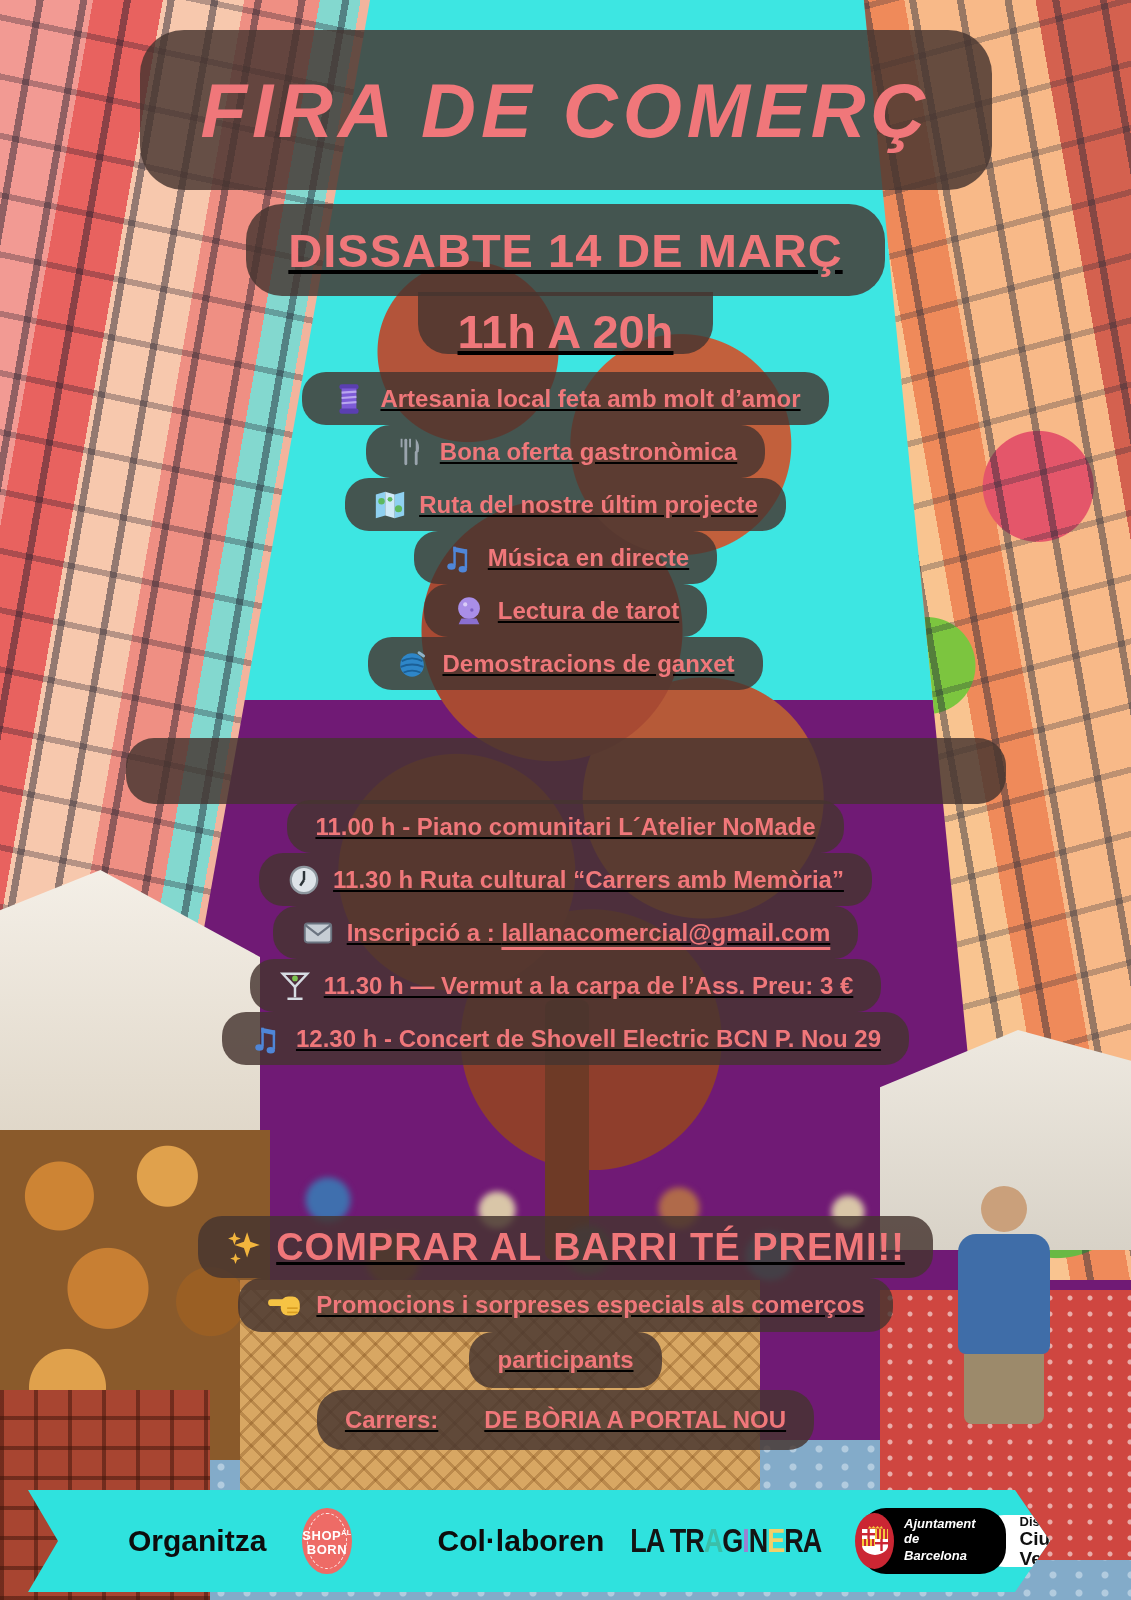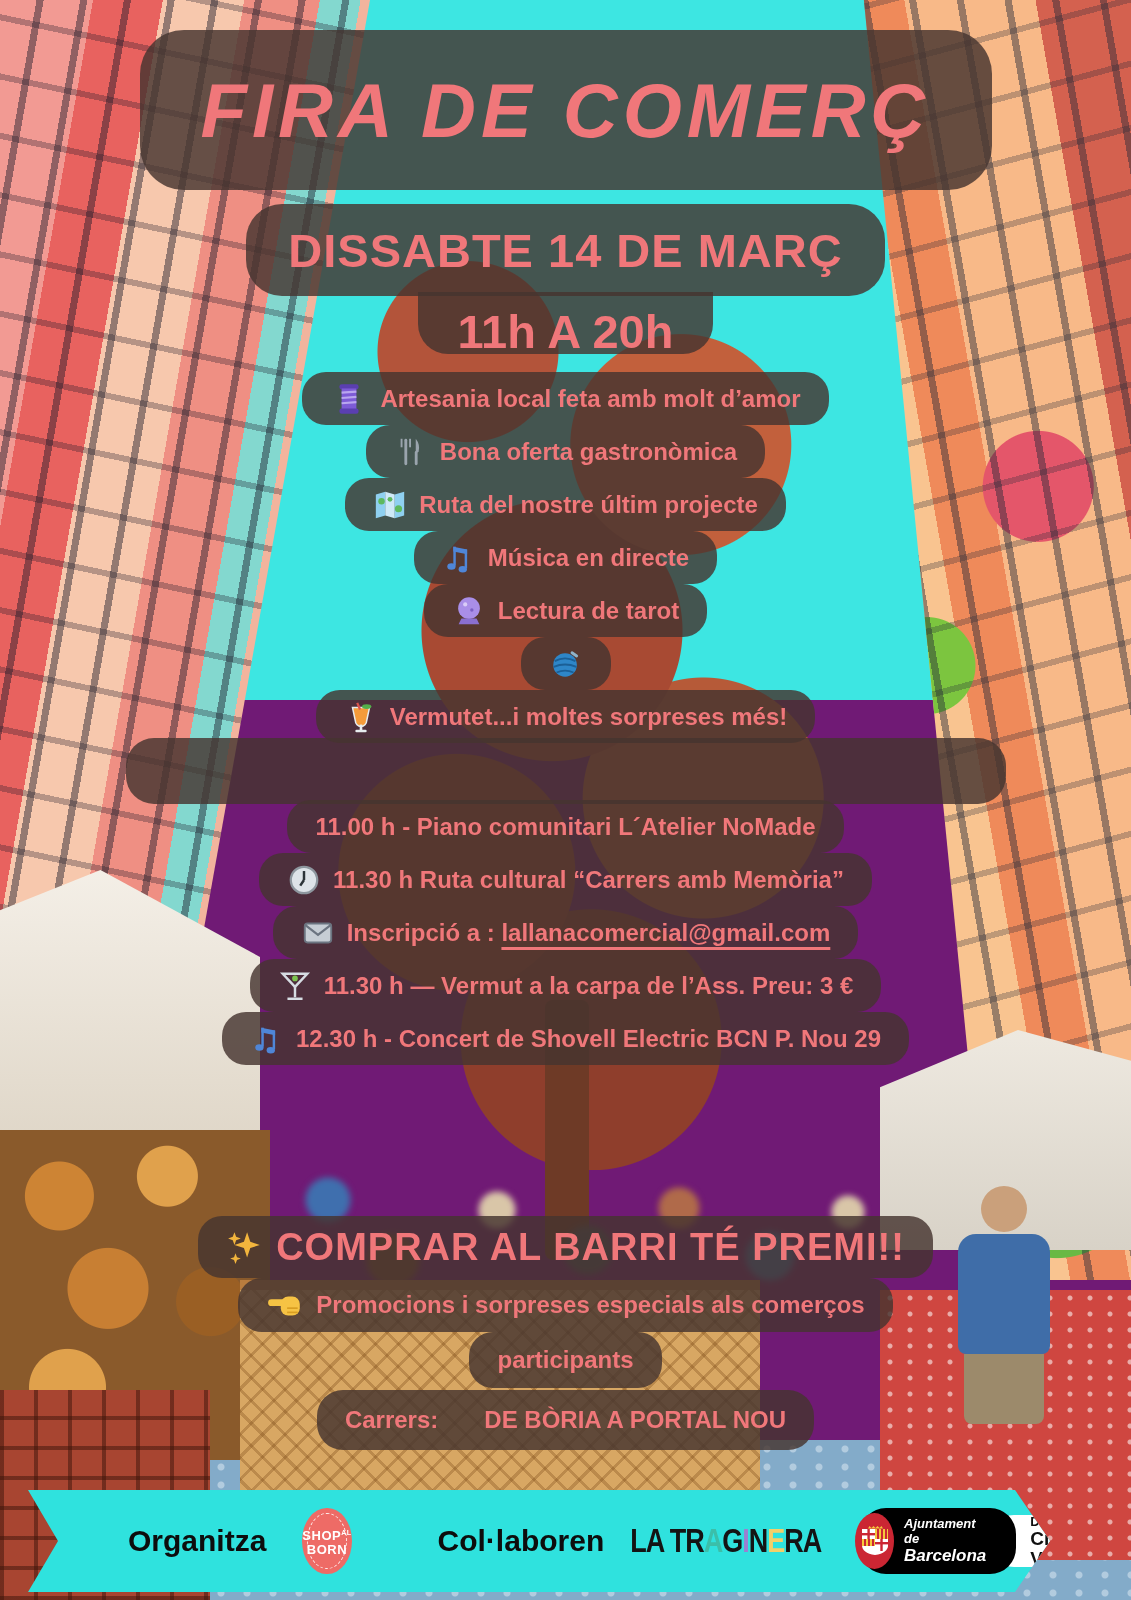--- a/index.html
+++ b/index.html
@@ -89,21 +89,21 @@
   
   .title-panel{
     position:absolute;left:50%;top:30px;transform:translateX(-50%);z-index:10;
     width:852px;height:160px;border-radius:44px;background:var(--panel-dark,rgba(70,52,47,.82));
     display:flex;align-items:center;justify-content:center;
   }
   .title-panel h1{
     margin:0;font-size:76px;font-weight:bold;font-style:italic;letter-spacing:5px;
     color:var(--accent-coral,#f0777a);white-space:nowrap;
   }
-  .sec{position:absolute;left:0;width:1131px;z-index:10;}
+  .sec{position:absolute;left:0;width:1131px;z-index:10;text-decoration:underline;}
   .line{display:flex;justify-content:center;height:53px;align-items:stretch;}
   .blob{
     display:inline-flex;align-items:center;gap:12px;padding:0 28px;border-radius:24px;
     background:var(--panel-dark,rgba(70,52,47,.82));
   }
   .t{font-weight:bold;font-size:24px;color:var(--accent-coral,#f0777a);white-space:nowrap;}
   .date-blob{border-radius:36px;padding:0 42px;height:92px;}
   .date-blob .t{font-size:47px;letter-spacing:1px;}
   .time-blob{border-radius:0 0 30px 30px;padding:0 40px;height:62px;margin-top:-4px;}
   .time-blob .t{font-size:47px;margin-top:17px;}
@@ -135,21 +135,21 @@
   .col-label{margin-left:86px;}
   .traginera{margin-left:26px;font-weight:bold;font-size:27px;letter-spacing:-1px;transform:scaleY(1.25);
     white-space:nowrap;color:#141414;}
   .lt-teal{color:#3bbfa9;} .lt-purple{color:#9b7fd0;} .lt-yellow{color:#f3d06a;}
   .aj{display:flex;align-items:center;margin-left:34px;}
   .aj-circle{width:56px;height:56px;border-radius:50%;background:#cb2633;z-index:3;
     display:flex;align-items:center;justify-content:center;}
   .aj-black{height:66px;background:#000;color:#fff;border-radius:26px;z-index:2;
     margin-left:-34px;padding:0 30px 0 44px;display:flex;flex-direction:column;justify-content:center;font-style:italic;}
   .aj-black .l1{font-size:13px;font-weight:bold;line-height:15px;}
-  .aj-black .l2{font-size:17px;font-weight:bold;line-height:20px;}
+  .aj-black .l2{font-size:13px;font-weight:bold;line-height:20px;}
   .aj-white{height:52px;background:#fff;color:#101010;border-radius:26px;z-index:1;
     margin-left:-28px;padding:0 24px 0 42px;display:flex;flex-direction:column;justify-content:center;}
   .aj-white .l1{font-size:13px;font-weight:bold;line-height:15px;}
   .aj-white .l2{font-size:19px;font-weight:bold;line-height:20px;}
 </style>
 </head>
 <body>
 
 <div class="poster">
 
@@ -268,35 +268,24 @@
       <span class="blob">
         <svg class="ic small" viewBox="0 0 36 36">
           <circle cx="17" cy="19" r="12.5" fill="#2e86c8"></circle>
           <g stroke="#1b5f96" stroke-width="2" fill="none">
             <path d="M6 15 q11 -6 22 0"></path>
               <path d="M5 21 q12 -5 24 0"></path>
               <path d="M8 27 q9 -4 18 0"></path>
           </g>
           <rect x="24" y="4" width="9" height="3" rx="1.5" transform="rotate(35 24 4)" fill="#8fb3c9"></rect>
         </svg>
-      </span>
-    </div>
-
-    <div class="line">
-      <span class="blob">
-        <svg class="ic small" viewBox="0 0 36 36">
-          <path d="M9 8 h18 l-3 14 a6 6 0 0 1 -12 0 z" fill="#f49b3a" stroke="#e7ecef" stroke-width="1.6"></path>
-          <ellipse cx="24" cy="7" rx="5" ry="2.6" fill="#53b04a"></ellipse>
-          <line x1="14" y1="3" x2="17" y2="10" stroke="#d9534f" stroke-width="2.4"></line>
-          <rect x="16.6" y="26" width="2.8" height="6" fill="#e7ecef"></rect>
-            <rect x="12" y="31.5" width="12" height="2.6" rx="1.3" fill="#e7ecef"></rect>
-        </svg>
-        <span class="t">Vermutet...i moltes sorpreses més!</span>
-      </span>
-    </div>
+        <span class="t">Demostracions de ganxet</span>
+      </span>
+    </div>
+
   </div>
 
   <div class="sec" style="top:800px;">
 
 
     <div class="line">
       <span class="blob">
         <span class="t">11.00 h - Piano comunitari L´Atelier NoMade</span>
       </span>
     </div>

